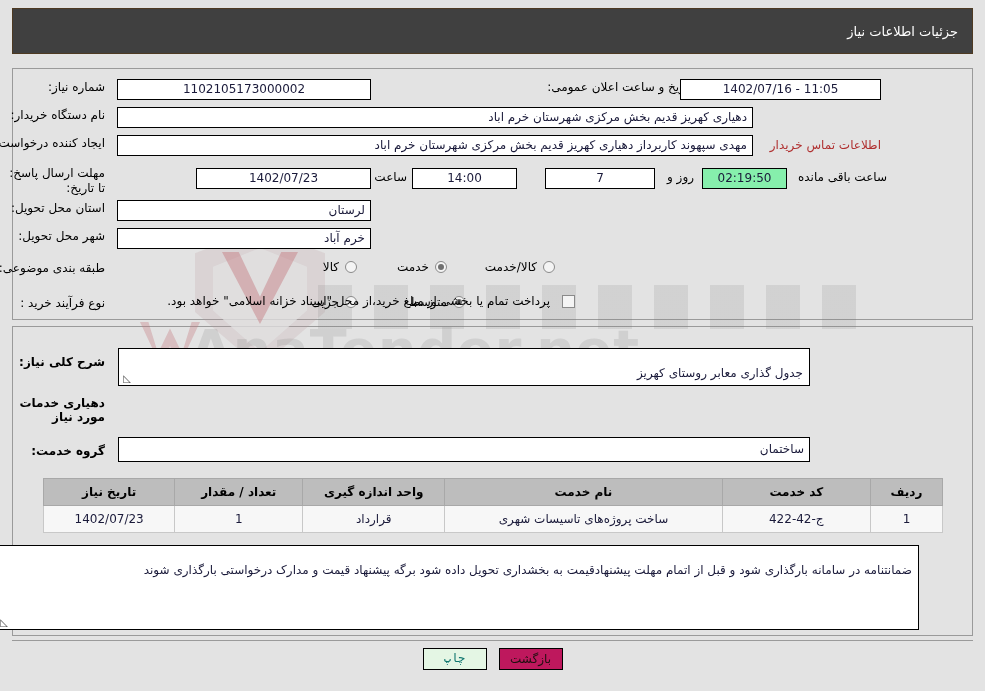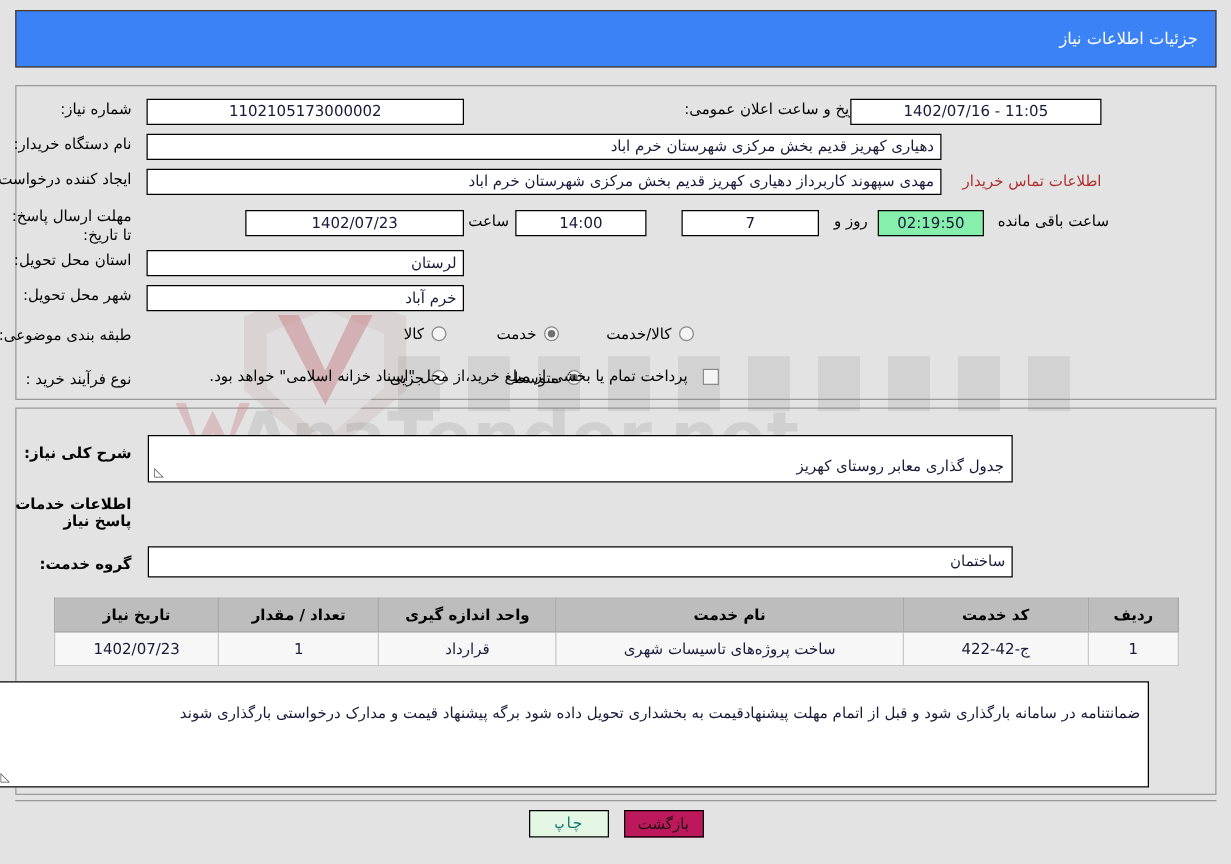--- a/index.html
+++ b/index.html
@@ -86,21 +86,21 @@
       rgba(227,227,227,0) 56px);
   }
 
   
   .page-header {
     position: absolute;
     top: 8px;
     right: 12px;
     left: 12px;
     height: 46px;
-    background: #3b82f6;
+    background: #404040;
     border: 1px solid #4e3a22;
     box-sizing: border-box;
     display: flex;
     align-items: center;
     justify-content: flex-start;
     padding: 0 14px;
     z-index: 2;
     text-align: center;
   }
   .page-header .title {
@@ -368,21 +368,21 @@
 </div>
 
 <div class="panel" id="panel-mid"></div>
 
 <span class="lbl lbl-bold" style="position:absolute; top:355px; right:880px; z-index:6;">شرح کلی نیاز:</span>
 <div class="textarea" style="position:absolute; top:348px; right:175px; width:692px; height:38px; z-index:6;">
   <span>جدول گذاری معابر روستای کهریز</span>
   <span class="resize-grip">◺</span>
 </div>
 
-<div class="section-title" style="top:396px; right:880px; z-index:6;">اطلاعات خدمات پاسخ نیاز</div>
+<div class="section-title" style="top:396px; right:880px; z-index:6;">دهیاری خدمات مورد نیاز</div>
 
 <span class="lbl lbl-bold" style="position:absolute; top:444px; right:880px; z-index:6;">گروه خدمت:</span>
 <div class="field rtl-text" style="position:absolute; top:437px; right:175px; width:692px; height:25px; line-height:23px; z-index:6;">ساختمان</div>
 
 <table class="items" style="top:478px; right:42px; width:900px; z-index:6;">
   <thead>
     <tr>
       <th style="width:42px;">ردیف</th>
       <th style="width:148px;">کد خدمت</th>
       <th style="width:330px;">نام خدمت</th>

